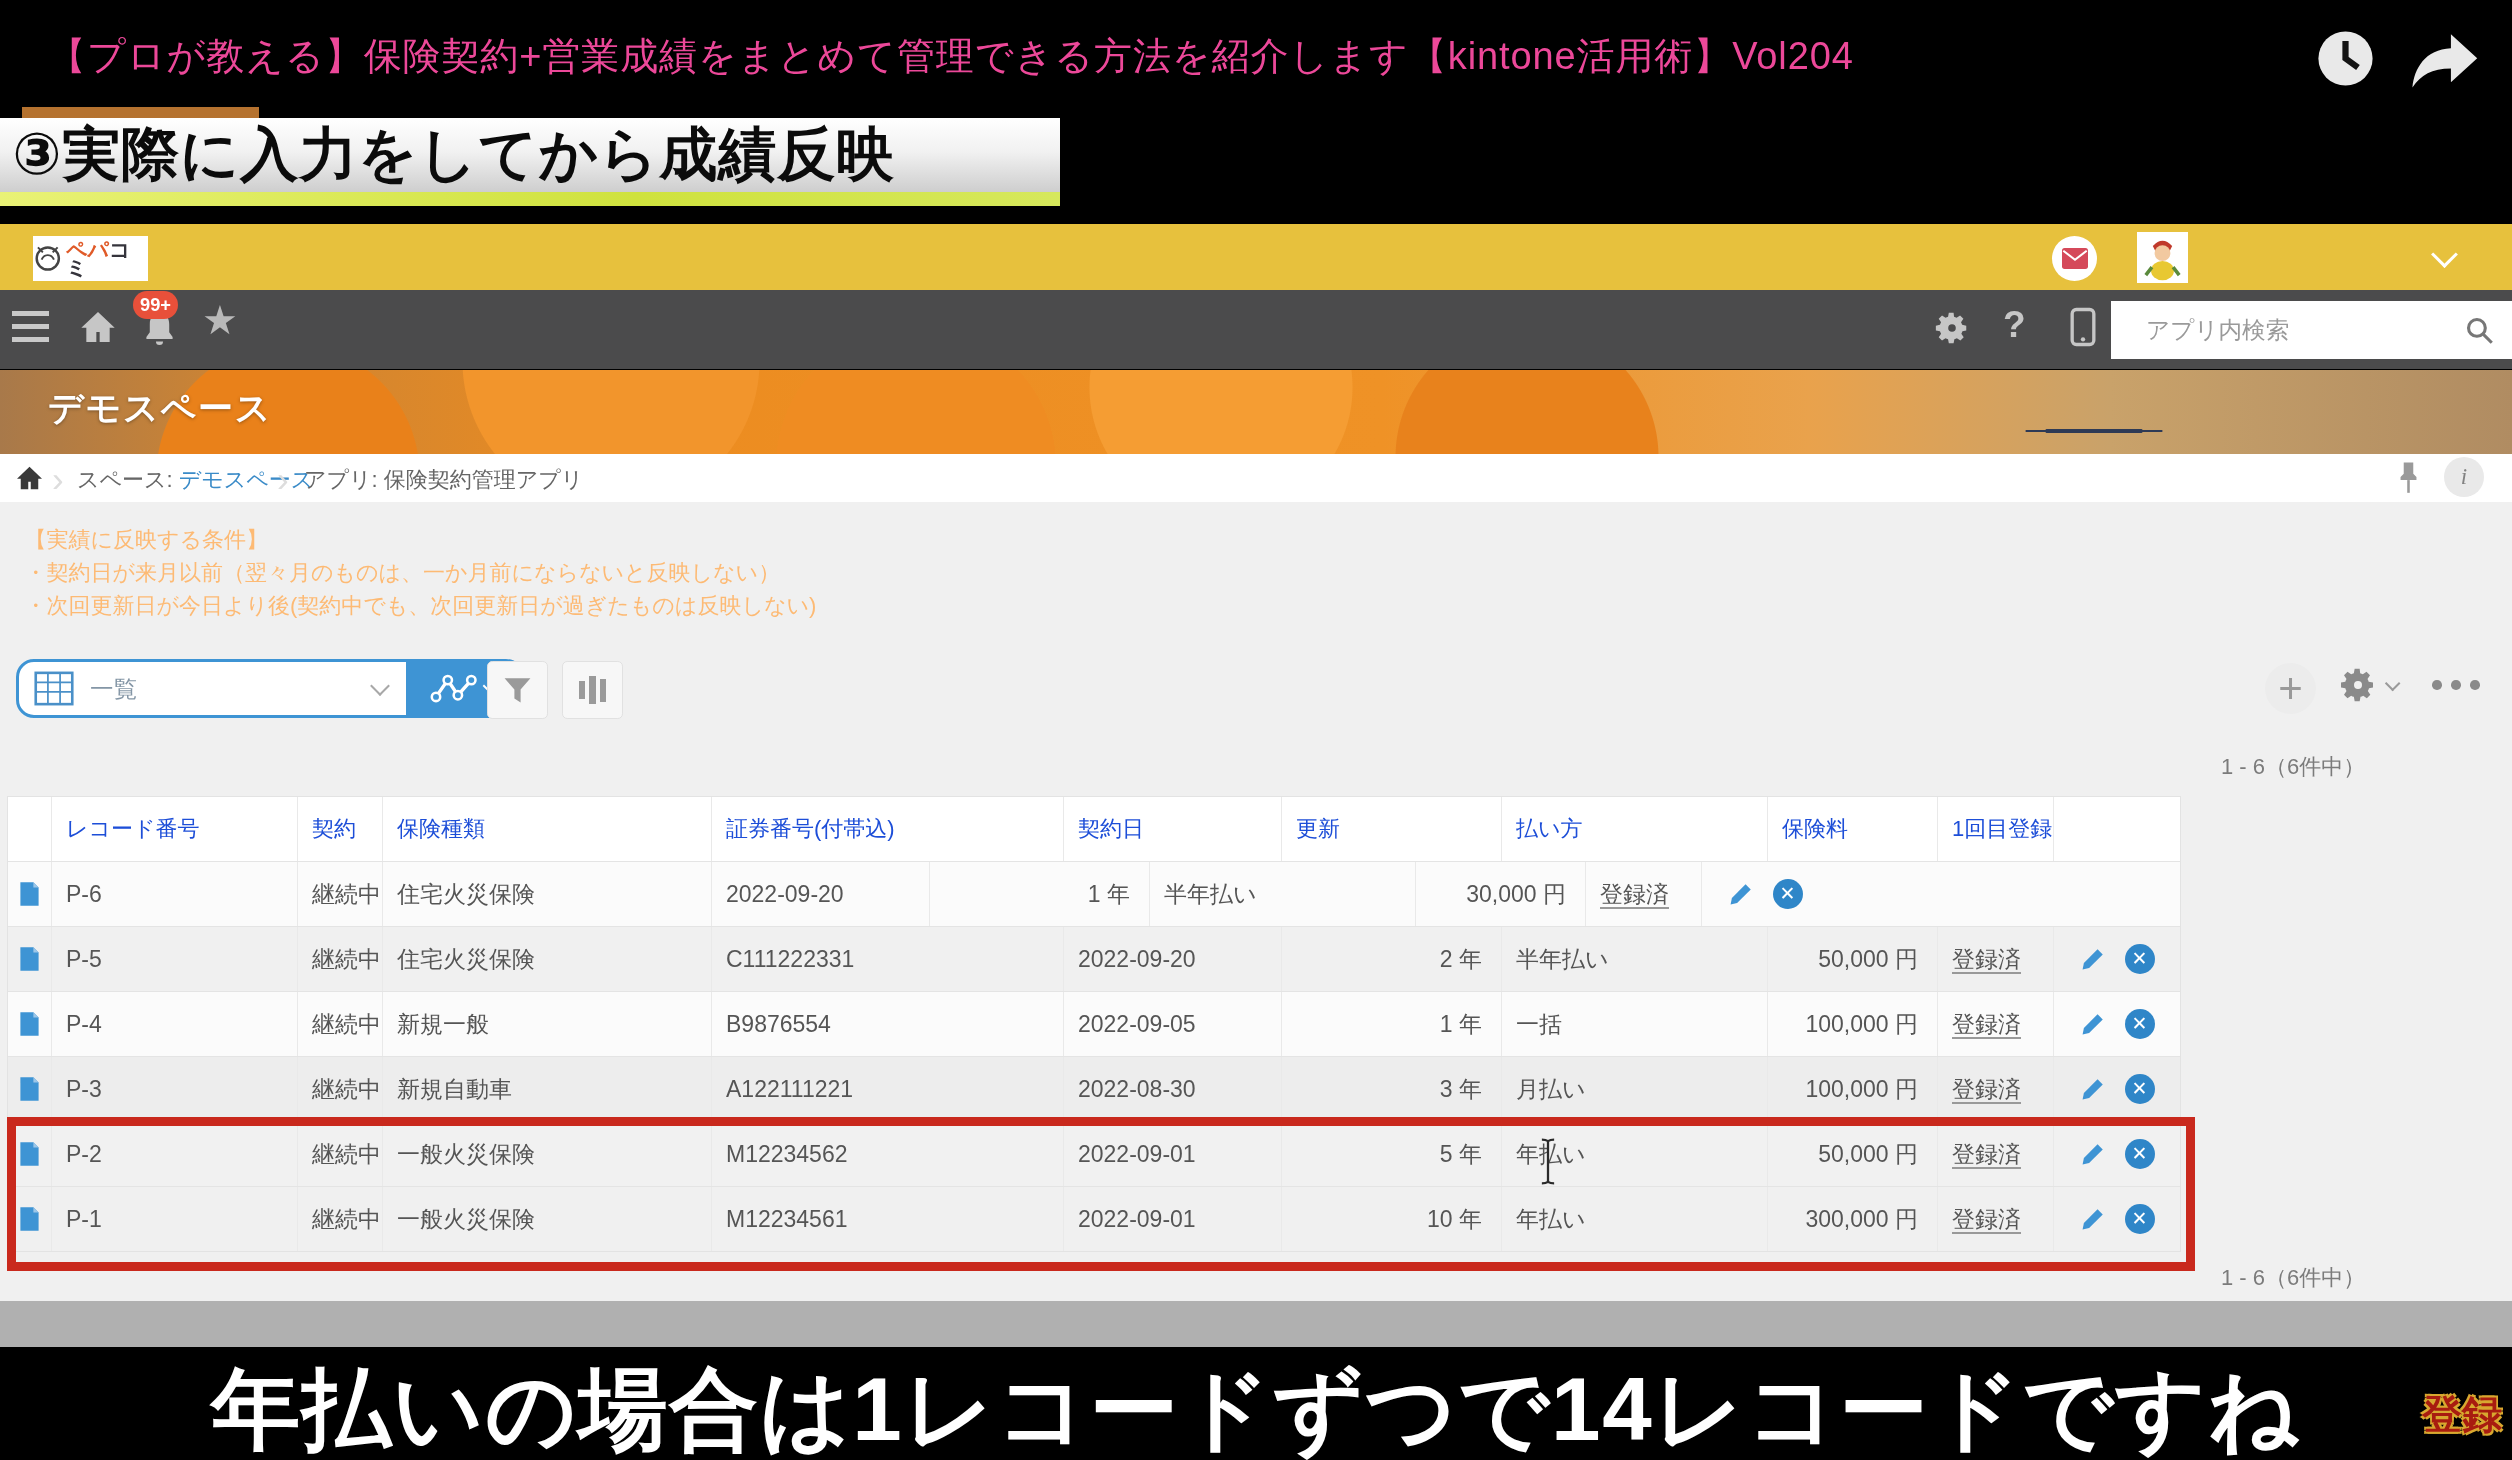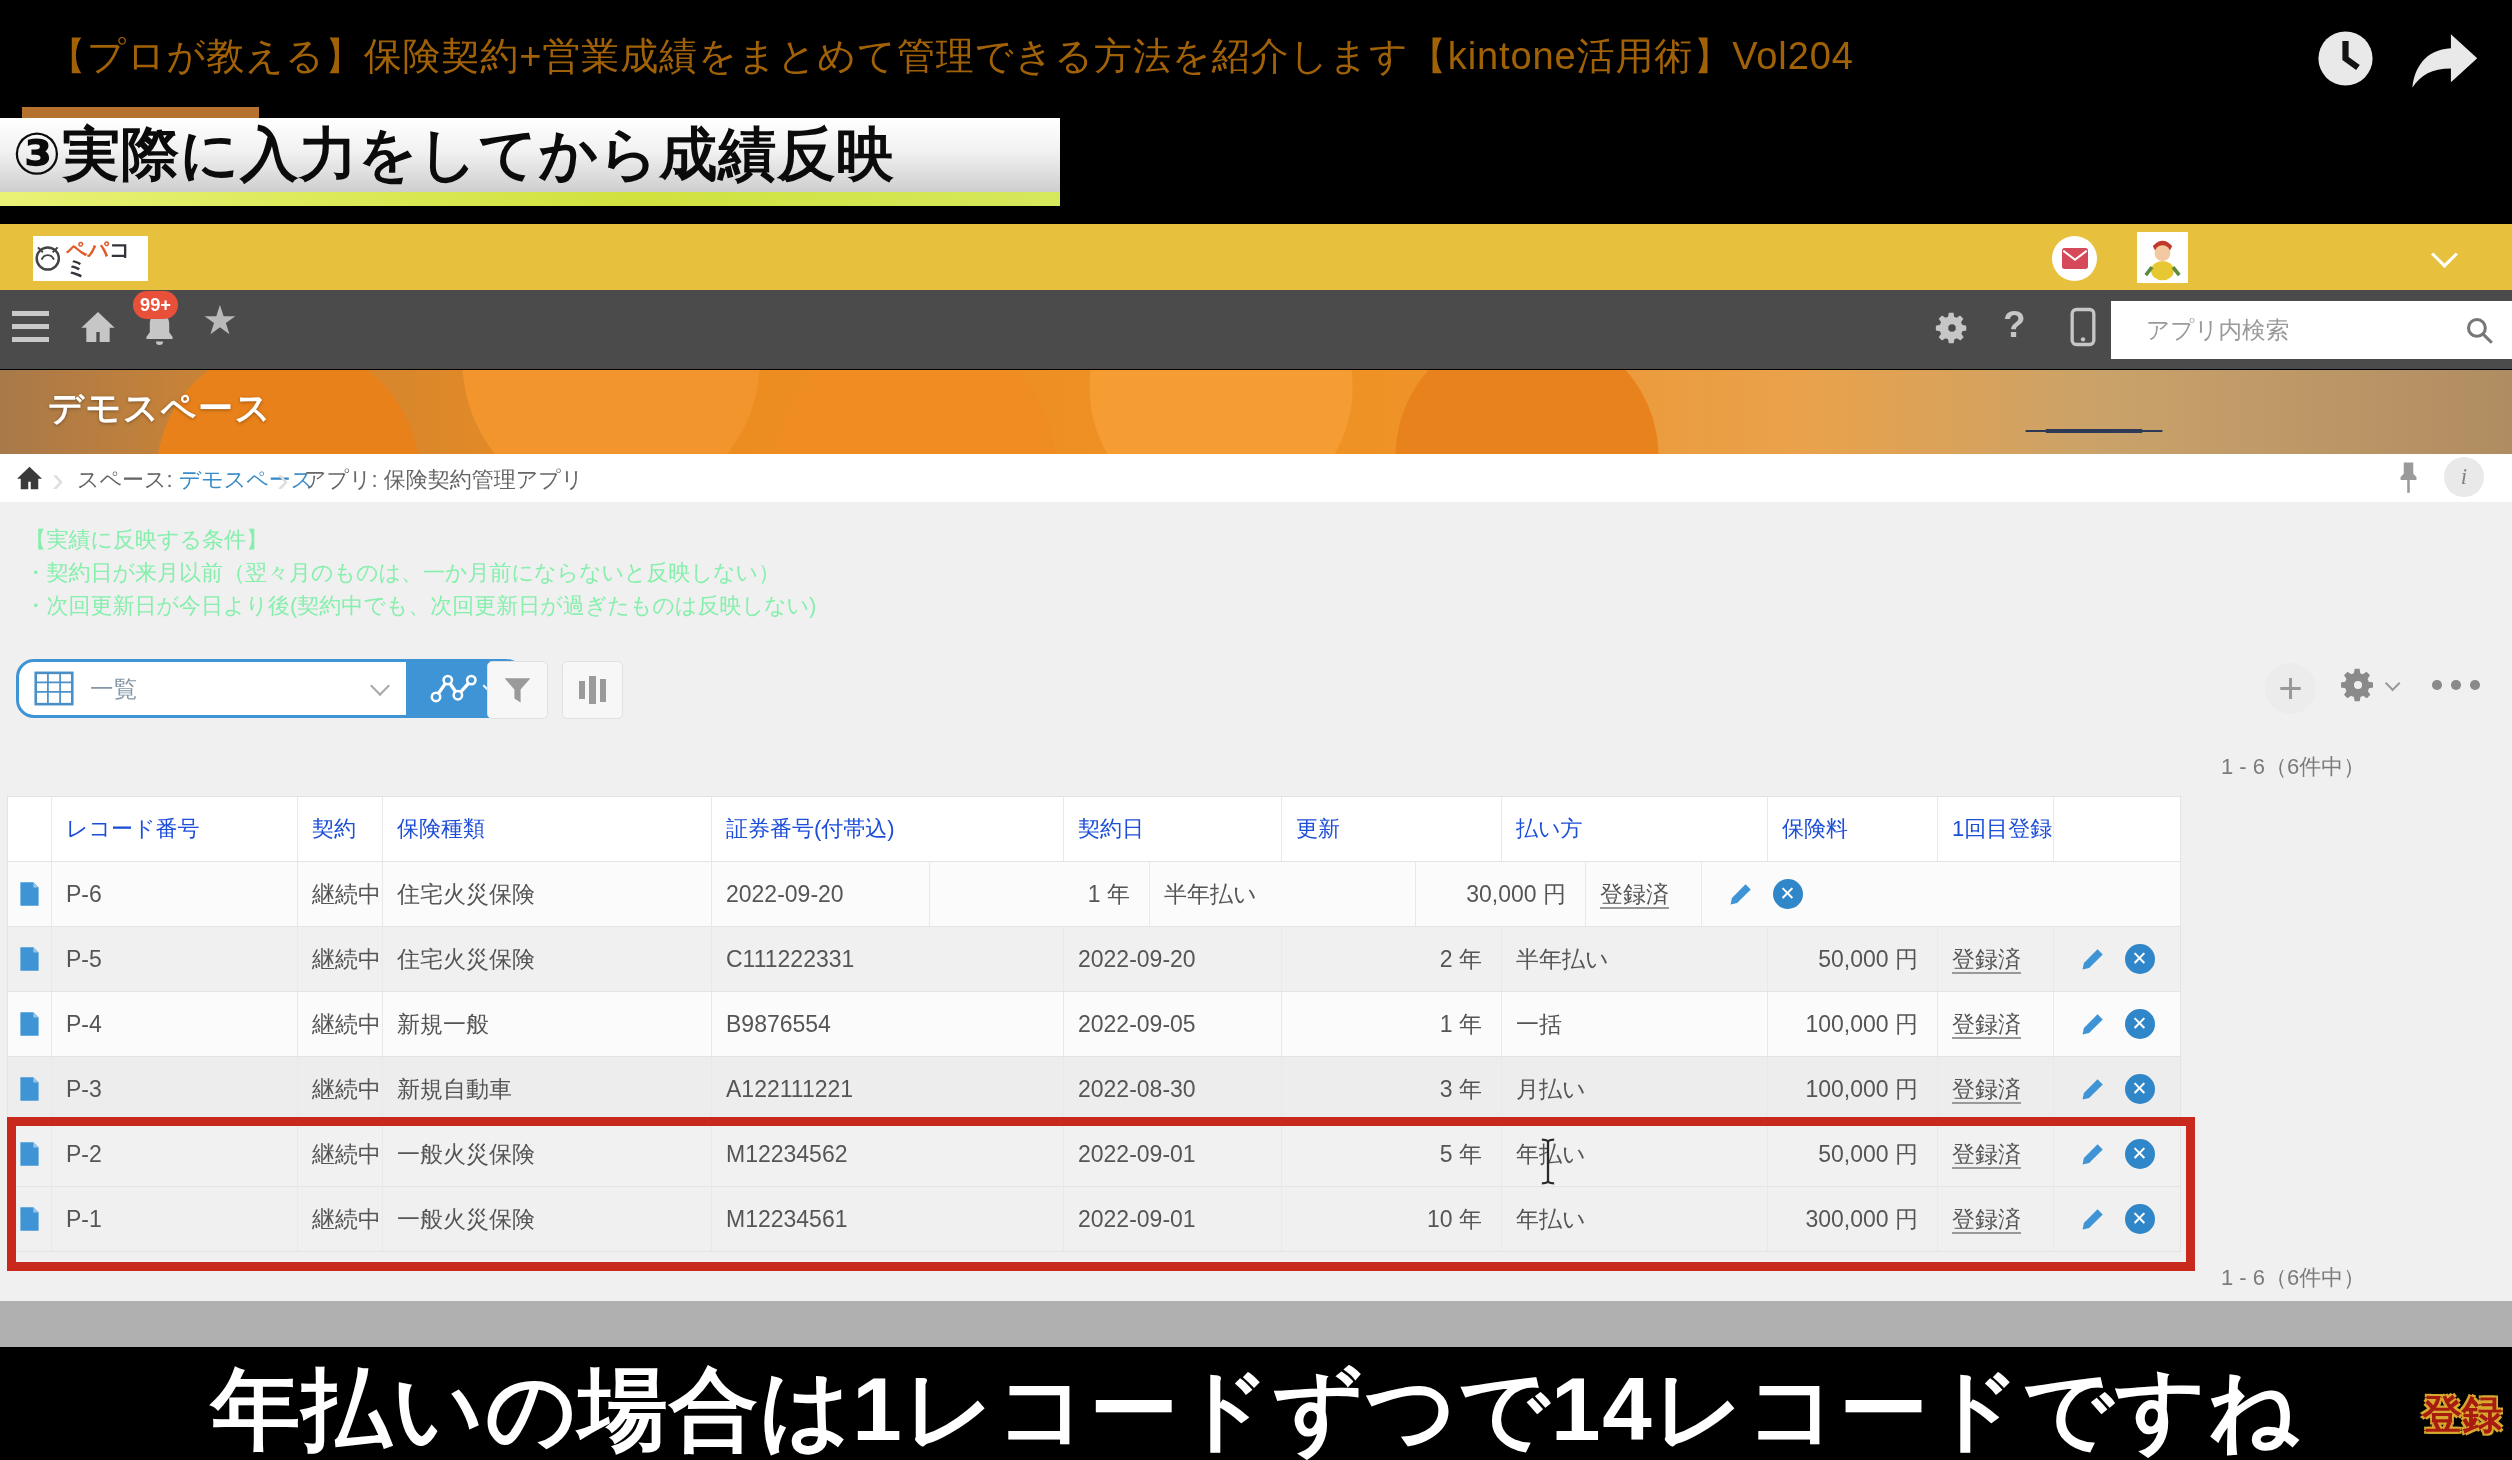--- a/index.html
+++ b/index.html
@@ -1,21 +1,21 @@
 <!DOCTYPE html>
 <html style="font-size:14px"><head>
 <meta charset="utf-8">
 <style>
   * { margin:0; padding:0; box-sizing:border-box; }
   html,body { width:2512px; height:1460px; background:#000; overflow:hidden;
     font-family:"Liberation Sans","DejaVu Sans",sans-serif; }
   .abs { position:absolute; }
 
   
-  .video-title { left:48px; top:31px; font-size:38px; color:#a16207; letter-spacing:0.9px; }
+  .video-title { left:48px; top:31px; font-size:38px; color:#ec4899; letter-spacing:0.9px; }
   .yt-clock { left:2313px; top:26px; }
   .yt-share { left:2406px; top:28px; }
 
   
   .badge { left:0; top:107px; width:1060px; height:101px; }
   .badge-orange { position:absolute; left:22px; top:0; width:237px; height:10.5px; background:#b5722f; }
   .badge-body { position:absolute; left:0; top:10.5px; width:100%; height:75px;
     background:linear-gradient(180deg,#ffffff 0%,#f1f1f1 45%,#cdcdcd 100%);
     display:flex; align-items:center; }
   .badge-body span { font-size:58px; font-weight:900; color:#0b0b0b; padding-left:12.2px; letter-spacing:0.9px; }
@@ -72,21 +72,21 @@
   .crumb1 { left:77px; top:465px; font-size:22px; color:#666; }
   .crumb1 a { color:#3a8bc8; text-decoration:none; }
   .crumb2 { left:304px; top:465px; font-size:22px; color:#666; }
   .crumb-pin { left:2397px; top:461px; }
   .crumb-info { left:2444px; top:457px; width:40px; height:40px; border-radius:50%; background:#e9e9e9;
     color:#828282; font-size:23px; font-style:italic; font-family:"Liberation Serif","DejaVu Serif",serif;
     display:flex; align-items:center; justify-content:center; }
 
   
   .k-content { left:0; top:502px; width:2512px; height:799px; background:#f0f0f0; }
-  .notes { left:24.4px; top:523px; font-size:22px; color:#86efac; line-height:33px; }
+  .notes { left:24.4px; top:523px; font-size:22px; color:#fdba74; line-height:33px; }
 
   
   .view-select { left:15.7px; top:659px; width:508px; height:59px; border:3.5px solid #3e94d4; border-radius:18px;
     background:#fff; display:flex; overflow:hidden; }
   .vs-left { flex:1; display:flex; align-items:center; gap:15.7px; padding-left:15.7px; position:relative; }
   .vs-label { font-size:23.6px; color:#8496a6; }
   .vs-chev { position:absolute; right:19px; width:14px; height:14px; border-right:2.6px solid #a8a8a8; border-bottom:2.6px solid #a8a8a8; transform:rotate(45deg); margin-top:-5.2px; }
   .vs-right { width:115px; background:#3e94d4; display:flex; align-items:center; justify-content:center; gap:5.2px; }
   .vs-right .wchev { width:12.2px; height:12.2px; border-right:2.6px solid #fff; border-bottom:2.6px solid #fff; transform:rotate(45deg); margin-top:-5.2px; }
   .btn-sq { top:661px; width:61px; height:58px; background:#f7f7f7; border:0.9px solid #e1e1e1; border-radius:5.2px;

